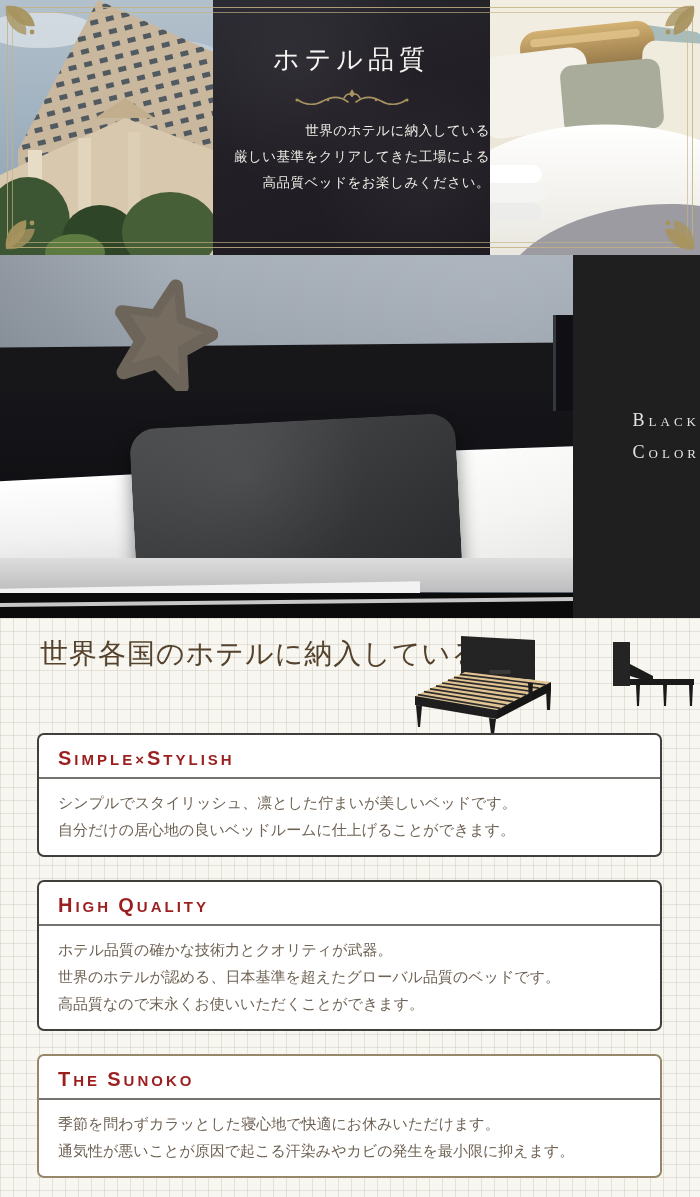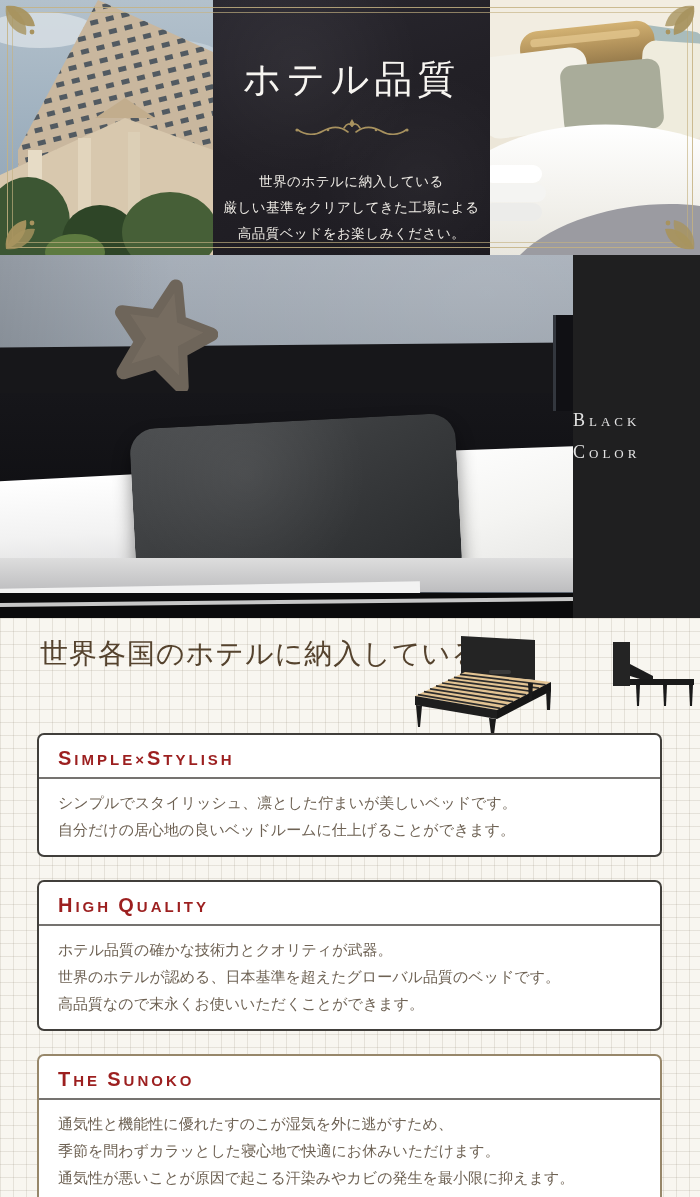--- a/index.html
+++ b/index.html
@@ -10,25 +10,25 @@
   .hero{position:absolute;left:0;top:0;width:700px;height:255px;background:#efe9db;}
   .hero-photo{position:absolute;top:0;height:255px;overflow:hidden;}
   .hero-left{left:0;width:213px;}
   .hero-right{left:490px;width:210px;}
   .hero-panel{position:absolute;left:213px;top:0;width:277px;height:255px;
       background:
         radial-gradient(circle at 30% 25%, rgba(255,255,255,.05), transparent 45%),
         radial-gradient(circle at 75% 70%, rgba(255,255,255,.04), transparent 40%),
         linear-gradient(160deg,#2a2830 0%,#222026 45%,#1d1b21 100%);
       color:#f3f1ec;text-align:center;}
-  .hero-title{margin:12px;padding-top:42px;font-family:"Liberation Serif","DejaVu Serif",serif;
-      font-weight:normal;font-size:38px;letter-spacing:5px;color:#f7f5f1;}
+  .hero-title{margin:0;padding-top:42px;font-family:"Liberation Serif","DejaVu Serif",serif;
+      font-weight:normal;font-size:26px;letter-spacing:5px;color:#f7f5f1;}
   .hero-flourish{display:block;margin:10px auto 2px auto;}
-  .hero-copy{margin-top:28px;font-family:"Liberation Serif","DejaVu Serif",serif;
-      font-size:13.5px;line-height:26px;color:#efece6;letter-spacing:.5px;}
+  .hero-copy{margin-top:7px;font-family:"Liberation Serif","DejaVu Serif",serif;
+      font-size:13.5px;line-height:26px;color:#efece6;letter-spacing:.5px;text-align:right;}
   .frame-line{position:absolute;border:1px solid rgba(196,178,130,.85);pointer-events:none;}
   .frame-outer{left:7px;top:7px;right:7px;bottom:7px;}
   .frame-inner{left:12px;top:12px;right:12px;bottom:12px;border-color:rgba(196,178,130,.65);}
   .corner{position:absolute;width:34px;height:34px;}
   .corner.tl{left:4px;top:4px;}
   .corner.tr{right:4px;top:4px;transform:rotate(90deg);}
   .corner.br{right:4px;bottom:4px;transform:rotate(180deg);}
   .corner.bl{left:4px;bottom:4px;transform:rotate(270deg);}
 
   
@@ -58,21 +58,21 @@
         linear-gradient(150deg,#4c4e50 0%,#3a3c3e 45%,#27292b 100%);
       box-shadow:0 10px 18px rgba(0,0,0,.45);}
   .mattress{position:absolute;left:0;right:0;top:303px;height:34px;
       background:linear-gradient(180deg,#dddddd,#bdbdbf);}
   .sheet-band{position:absolute;left:0;width:420px;top:330px;height:12px;background:#f2f2f2;
       transform:rotate(-1deg);}
   .blanket{position:absolute;left:0;right:0;top:338px;height:25px;background:#0b0b0c;}
   .blanket-stripe{position:absolute;left:0;right:0;top:345px;height:4px;background:#e9e9e9;
       opacity:.85;transform:rotate(-.6deg);}
   .color-panel{position:absolute;left:573px;top:0;width:127px;height:423px;background:#1f1f20;
-      color:#e3e3e3;text-align:left;}
+      color:#e3e3e3;text-align:right;}
   .color-panel-text{padding-top:150px;font-family:"Liberation Serif","DejaVu Serif",serif;
       font-size:13px;letter-spacing:4px;line-height:30px;}
   .color-panel-text .cap{font-size:18px;}
 
   
   .lower{position:absolute;left:0;top:618px;width:700px;height:579px;
       background-color:#f8f6f0;
       background-image:
         linear-gradient(to right, rgba(160,154,138,.22) 1px, transparent 1px),
         linear-gradient(to bottom, rgba(160,154,138,.22) 1px, transparent 1px);
@@ -292,21 +292,20 @@
         <div class="box-body">
           <div>ホテル品質の確かな技術力とクオリティが武器。</div>
           <div>世界のホテルが認める、日本基準を超えたグローバル品質のベッドです。</div>
           <div>高品質なので末永くお使いいただくことができます。</div>
         </div>
       </div>
 
       <div class="box sunoko">
         <div class="box-header smallcaps"><span class="cap">T</span>HE <span class="cap">S</span>UNOKO</div>
         <div class="box-body">
-          <div>通気性と機能性に優れたすのこが湿気を外に逃がすため、</div>
           <div>季節を問わずカラッとした寝心地で快適にお休みいただけます。</div>
           <div>通気性が悪いことが原因で起こる汗染みやカビの発生を最小限に抑えます。</div>
         </div>
       </div>
 
     </div>
   </section>
 </div>
 
 </body></html>

